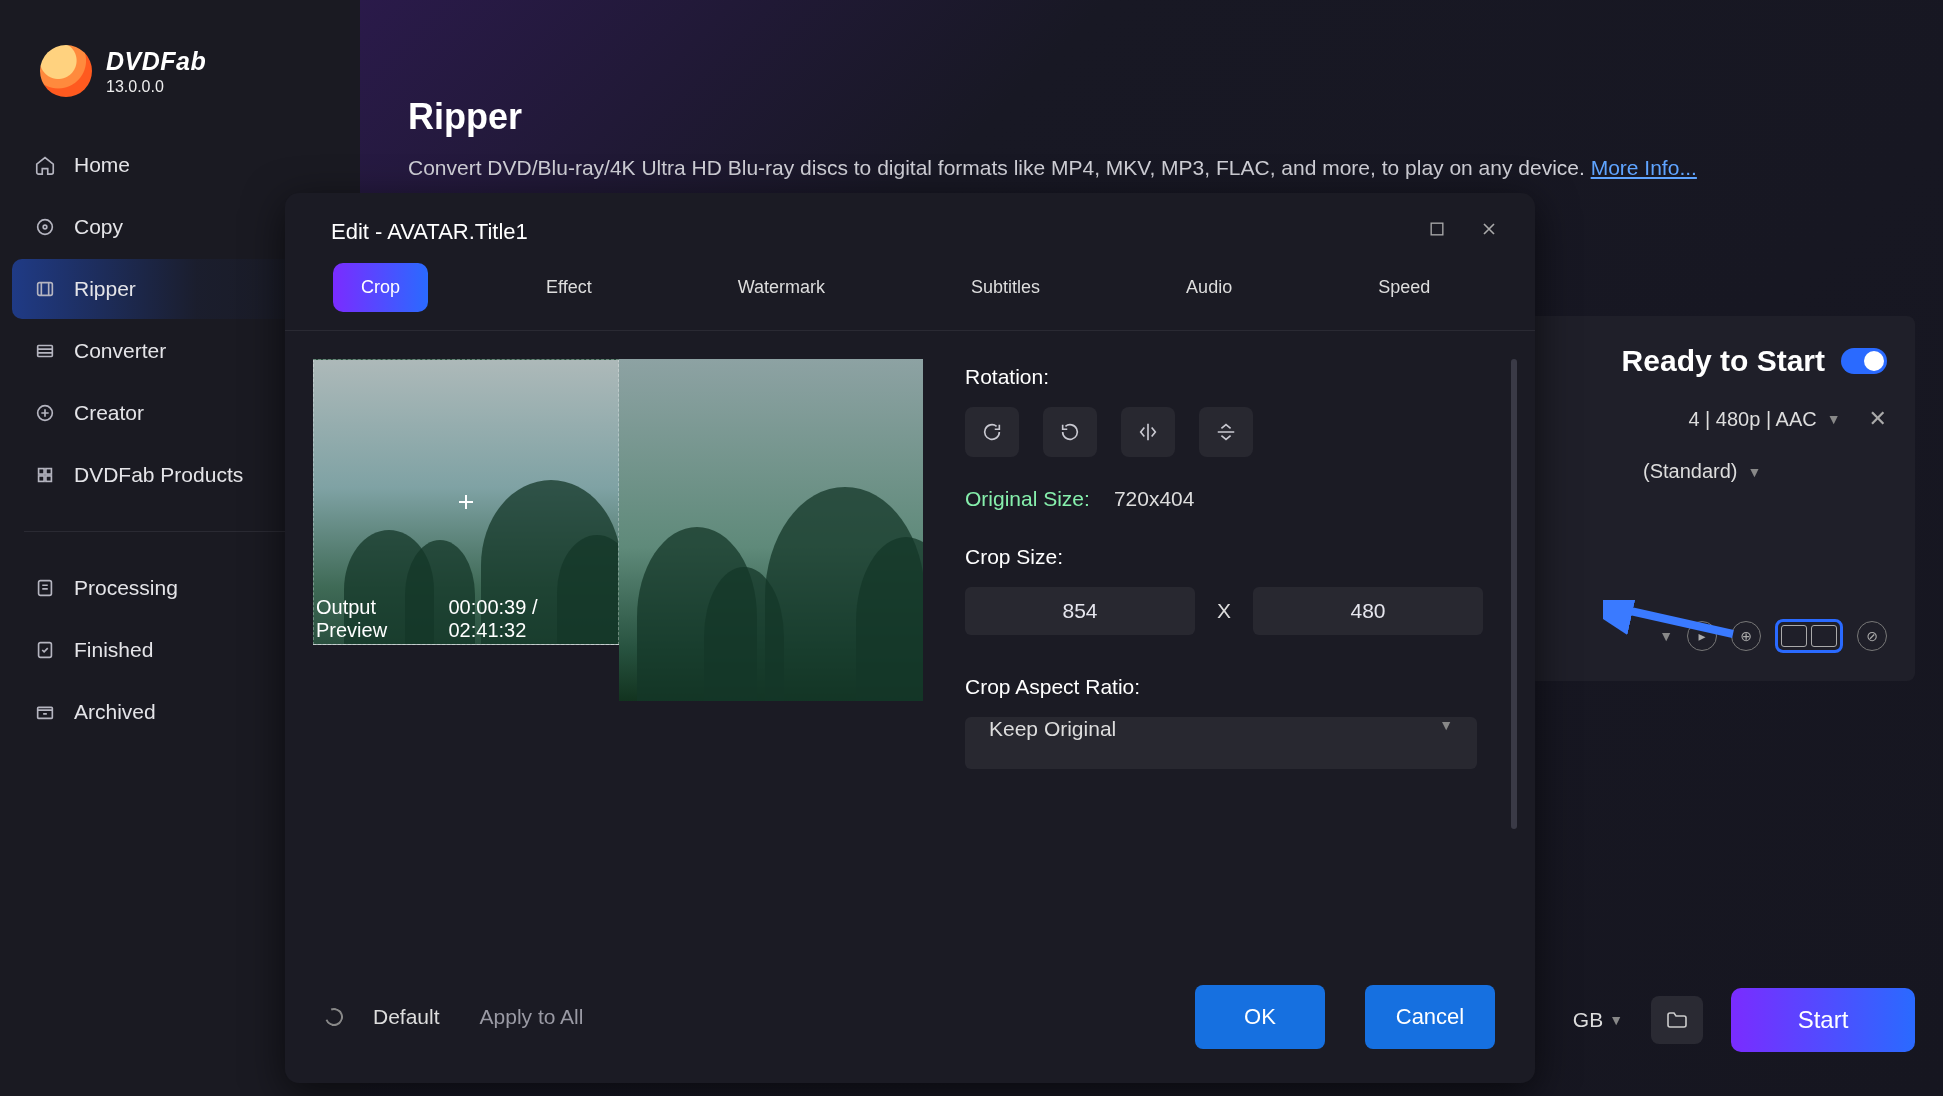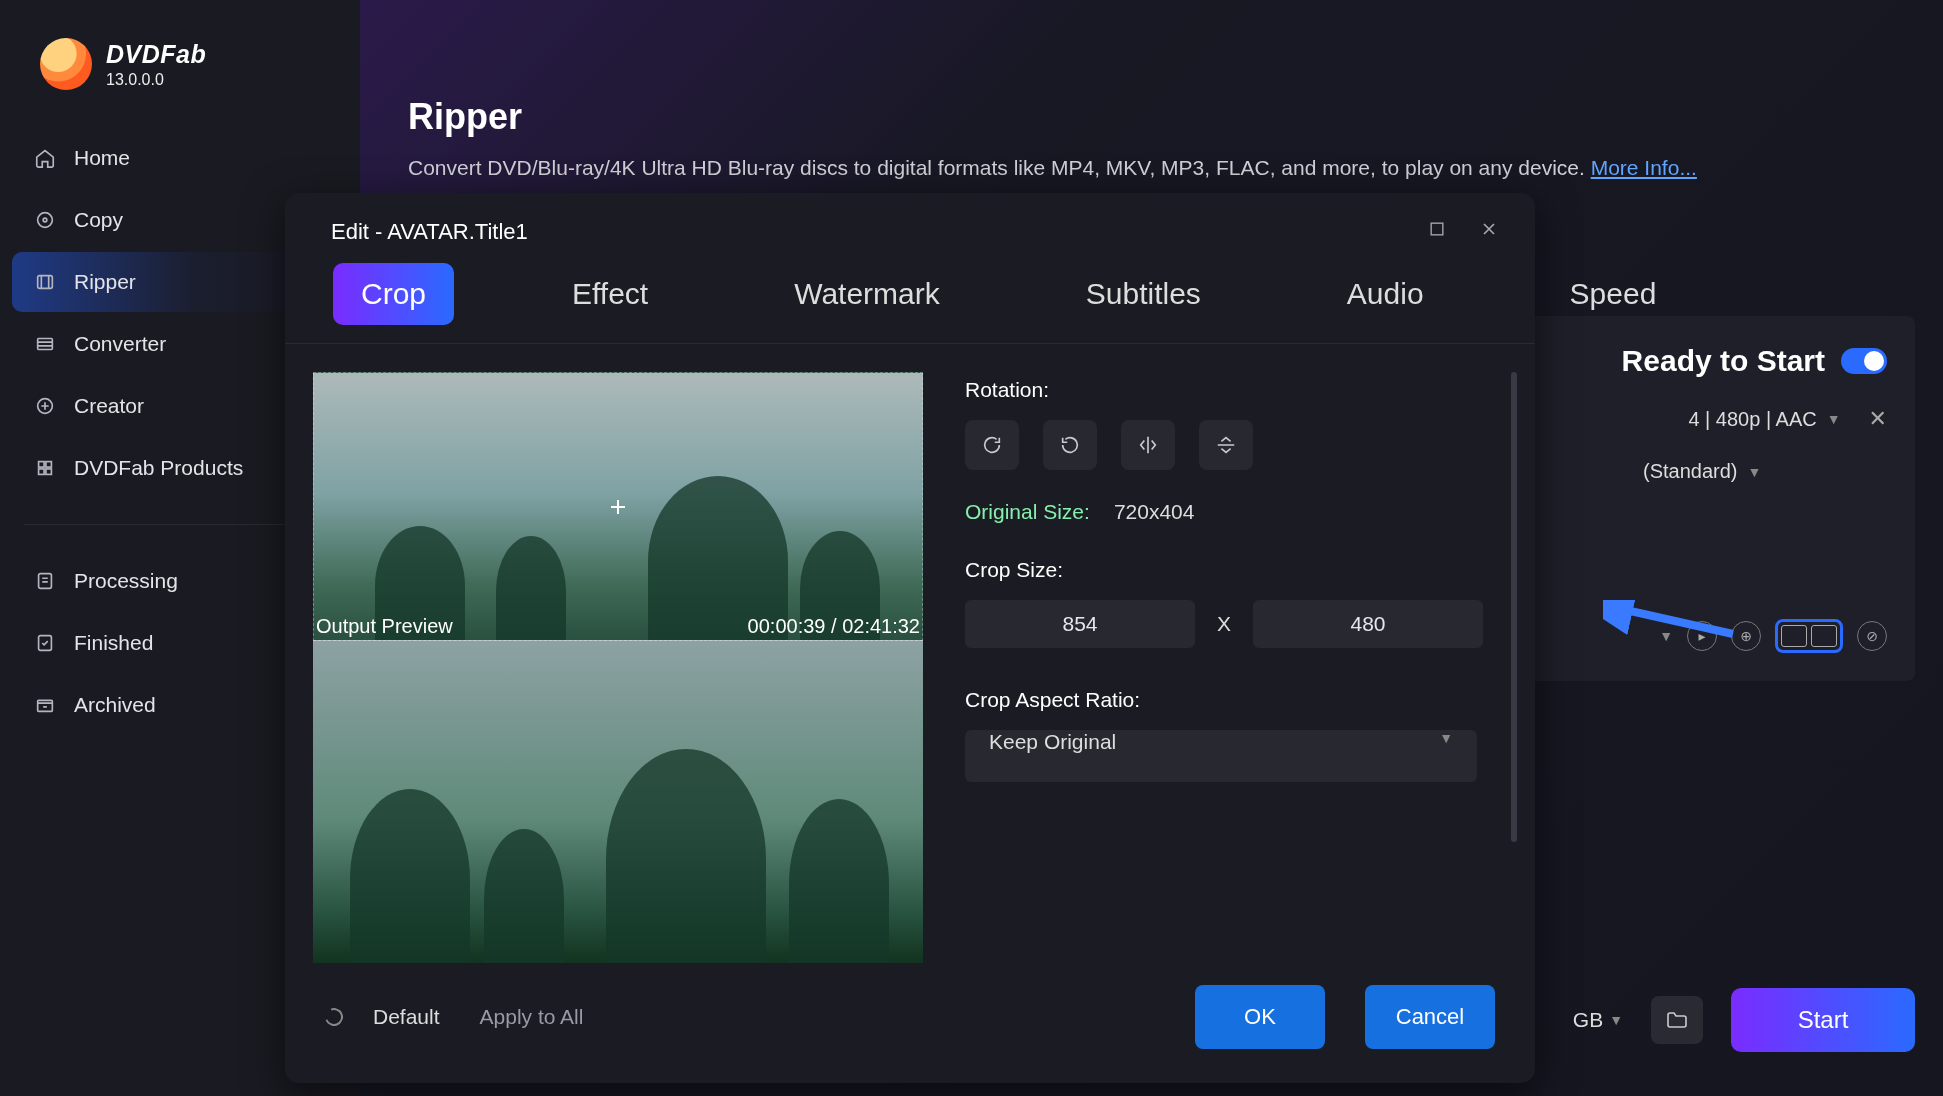--- a/index.html
+++ b/index.html
@@ -31,21 +31,21 @@
   font-size: 18px;
 }
 
 
 .sidebar {
   position: absolute;
   left: 0; top: 0;
   width: 360px;
   height: 100%;
   background: #1a1a22;
-  padding-top: 22px;
+  padding-top: 29px;
 }
 .brand {
   display: flex;
   align-items: center;
   gap: 14px;
   padding: 16px 40px 32px 40px;
 }
 .brand-logo {
   width: 52px; height: 52px;
   border-radius: 50%;
@@ -157,33 +157,33 @@
 }
 .modal-head {
   display:flex; align-items:center; justify-content:space-between;
   padding: 26px 36px 18px 46px;
 }
 .modal-title { font-size: 22px; color:#fff; font-weight:500;}
 .modal-winbtns { display:flex; gap:32px; color:#aaa; font-size:22px;}
 .modal-winbtns > div { cursor:pointer; }
 
 .tabbar { display:flex; gap:90px; padding: 0 48px 18px 48px; border-bottom:1px solid #2a2a33;}
-.tab { font-size:30px; color:#ddd; padding:14px 28px; border-radius:10px; cursor:pointer;}
+.tab { font-size:18px; color:#ddd; padding:14px 28px; border-radius:10px; cursor:pointer;}
 .tab.active { background: linear-gradient(90deg, #7a2cff, #2a6aff); color:#fff;}
 
 .modal-body {
   flex:1;
   display:flex;
   gap:14px;
   padding: 28px 28px 0 28px;
   overflow:hidden;
 }
 .previews {
   width: 610px;
-  display:flex; flex-direction:column;
+  display:flex; flex-direction:row;
 }
 .prev-img {
   position: relative;
   width: 610px;
   height: 286px;
   background: linear-gradient(180deg, #adb9b9 0%, #7fa2a4 45%, #3f6a56 80%, #2a503f 100%);
   border: 1px dashed rgba(255,255,255,0.3);
   overflow:hidden;
 }
 .prev-img.second {

